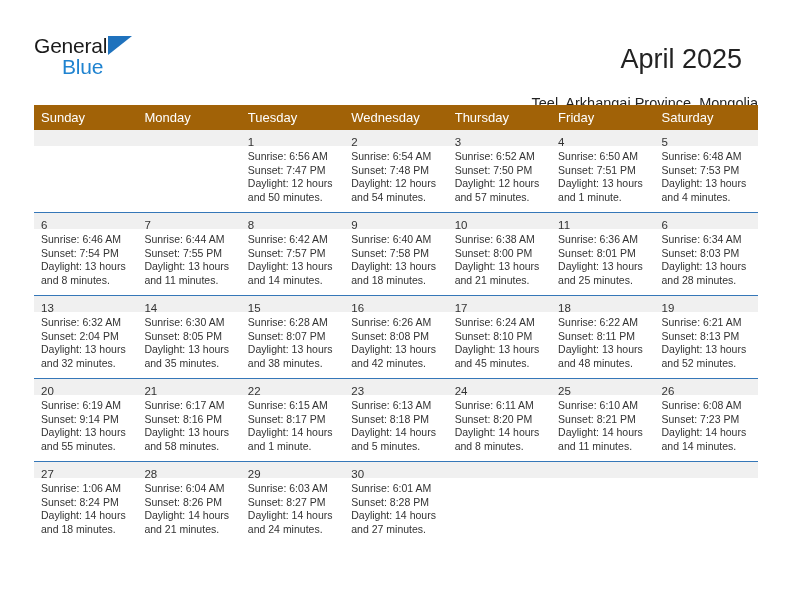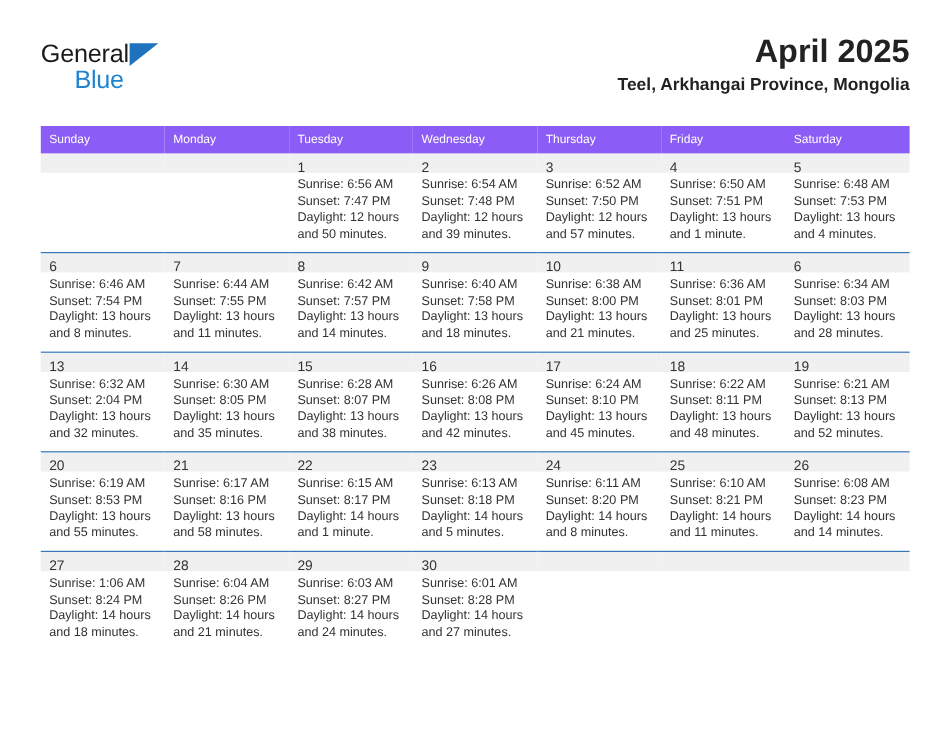--- a/index.html
+++ b/index.html
@@ -67,44 +67,44 @@
     position: absolute;
     right: 0;
     top: 0;
     text-align: right;
     width: 560px;
   }
   .cal-title {
     font-size: 27px;
     color: #222222;
     line-height: 34px;
-    font-weight: bold;
-    margin: 0;
+    font-weight: normal;
+    margin: 16px;
   }
   .cal-subtitle {
     font-size: 14.5px;
     color: #222222;
     line-height: 22px;
     margin: 0 0 0 0;
-    font-weight: bold;
+    font-weight: normal;
   }
 
   
   .calendar {
     position: absolute;
     left: 34px;
     top: 105px;
     width: 724px;
     border-collapse: collapse;
     table-layout: fixed;
   }
   .calendar th {
-    background: #8b5cf6;
+    background: #a16207;
     color: #ffffff;
-    font-size: 10px;
+    font-size: 13px;
     font-weight: normal;
     text-align: left;
     padding: 5px 0 5px 7px;
     height: 13px;
     vertical-align: middle;
     border: none;
   }
   .calendar td {
     vertical-align: top;
     padding: 0;
@@ -200,21 +200,21 @@
               </div>
             </div>
           </td>
           <td>
             <div class="daycell">
               <div class="daynum-band"><span class="daynum">2</span></div>
               <div class="daybody">
                 <div class="dayline">Sunrise: 6:54 AM</div>
                 <div class="dayline">Sunset: 7:48 PM</div>
                 <div class="dayline">Daylight: 12 hours</div>
-                <div class="dayline">and 39 minutes.</div>
+                <div class="dayline">and 54 minutes.</div>
               </div>
             </div>
           </td>
           <td>
             <div class="daycell">
               <div class="daynum-band"><span class="daynum">3</span></div>
               <div class="daybody">
                 <div class="dayline">Sunrise: 6:52 AM</div>
                 <div class="dayline">Sunset: 7:50 PM</div>
                 <div class="dayline">Daylight: 12 hours</div>
@@ -402,21 +402,21 @@
               </div>
             </div>
           </td>
         </tr>
         <tr>
           <td>
             <div class="daycell">
               <div class="daynum-band"><span class="daynum">20</span></div>
               <div class="daybody">
                 <div class="dayline">Sunrise: 6:19 AM</div>
-                <div class="dayline">Sunset: 8:53 PM</div>
+                <div class="dayline">Sunset: 9:14 PM</div>
                 <div class="dayline">Daylight: 13 hours</div>
                 <div class="dayline">and 55 minutes.</div>
               </div>
             </div>
           </td>
           <td>
             <div class="daycell">
               <div class="daynum-band"><span class="daynum">21</span></div>
               <div class="daybody">
                 <div class="dayline">Sunrise: 6:17 AM</div>
@@ -468,21 +468,21 @@
                 <div class="dayline">Daylight: 14 hours</div>
                 <div class="dayline">and 11 minutes.</div>
               </div>
             </div>
           </td>
           <td>
             <div class="daycell">
               <div class="daynum-band"><span class="daynum">26</span></div>
               <div class="daybody">
                 <div class="dayline">Sunrise: 6:08 AM</div>
-                <div class="dayline">Sunset: 8:23 PM</div>
+                <div class="dayline">Sunset: 7:23 PM</div>
                 <div class="dayline">Daylight: 14 hours</div>
                 <div class="dayline">and 14 minutes.</div>
               </div>
             </div>
           </td>
         </tr>
         <tr>
           <td>
             <div class="daycell">
               <div class="daynum-band"><span class="daynum">27</span></div>

